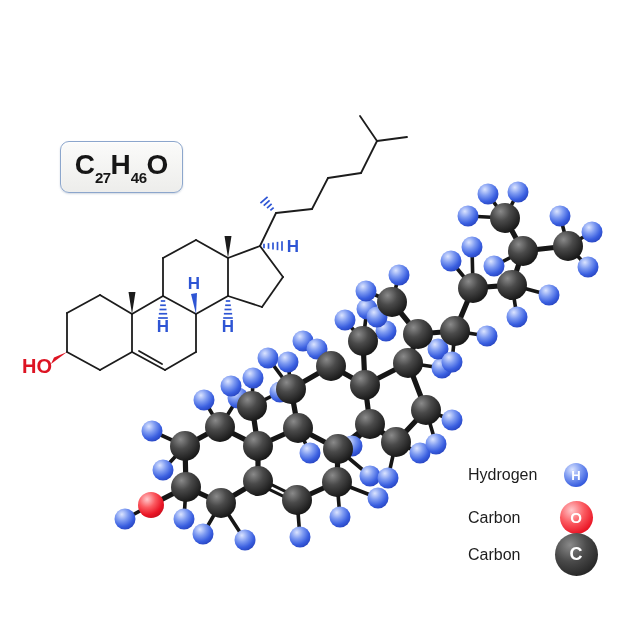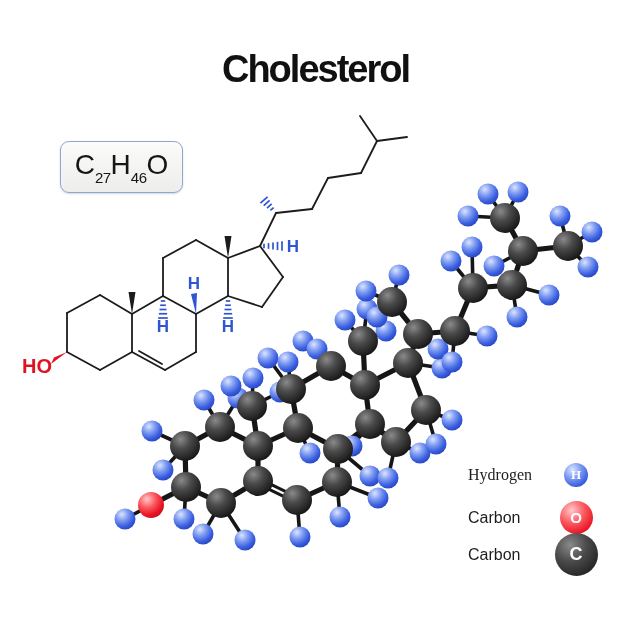--- a/index.html
+++ b/index.html
@@ -5,39 +5,38 @@
   html,body{margin:0;padding:0;background:#ffffff;}
   #stage{position:relative;width:631px;height:630px;background:#ffffff;overflow:hidden;
          font-family:"Liberation Sans",sans-serif;}
   .page-title{position:absolute;top:48px;left:0;width:631px;text-align:center;
               font-size:38px;font-weight:bold;color:#111;letter-spacing:-2px;}
   .formula-box{position:absolute;left:60px;top:141px;width:121px;height:50px;
                border:1.5px solid #8ca6cc;border-radius:9px;
                background:linear-gradient(180deg,#fbfbfa 0%,#ededeb 100%);
                box-shadow:inset 0 1px 2px #ffffff,0 1px 2px rgba(120,140,170,.35);
                display:flex;align-items:center;justify-content:center;}
-  .formula-text{font-size:28px;font-weight:normal;color:#161616;letter-spacing:0px;}
+  .formula-text{font-size:28px;font-weight:bold;color:#161616;letter-spacing:0px;}
   .formula-text .sub{font-size:15px;vertical-align:-9px;letter-spacing:-.5px;}
   svg.canvas{position:absolute;left:0;top:0;}
   .legend{position:absolute;left:468px;top:452px;width:150px;}
   .legend-row{position:absolute;left:0;display:flex;align-items:center;}
   .legend-label{width:84px;font-size:16px;color:#1d1d1d;}
   .ball{border-radius:50%;display:flex;align-items:center;justify-content:center;
         color:#fff;font-weight:bold;}
   .ball-h{background:radial-gradient(circle at 35% 28%,#dbe4ff 0%,#7d9af1 38%,#3a5fe0 72%,#2440bb 100%);}
   .ball-o{background:radial-gradient(circle at 35% 28%,#ffc9cc 0%,#fb5a60 40%,#ea1626 75%,#c40d1c 100%);}
   .ball-c{background:radial-gradient(circle at 35% 28%,#8a8a8a 0%,#4a4a4a 40%,#262626 78%,#101010 100%);}
   .ball-slot{width:48px;display:flex;justify-content:center;}
 </style>
 </head>
 <body>
 
 <div id="stage">
 
-  <div class="page-title">Cholesterol</div>
 
   <div class="formula-box">
     <span class="formula-text" id="formula-text"><span>C</span><span class="sub">27</span><span>H</span><span class="sub">46</span><span>O</span></span>
   </div>
 
   <svg class="canvas" id="mol-canvas" width="631" height="630" viewBox="0 0 631 630">
     <defs>
       <radialGradient id="gradC" cx="35%" cy="28%" r="80%">
         <stop offset="0%" stop-color="#8a8a8a"></stop>
         <stop offset="40%" stop-color="#4a4a4a"></stop>
@@ -265,21 +264,21 @@
         <circle cx="455" cy="331" r="15" fill="url(#gradC)"></circle>
         <circle cx="473" cy="288" r="15" fill="url(#gradC)"></circle>
         <circle cx="512" cy="285" r="15" fill="url(#gradC)"></circle>
         <circle cx="523" cy="251" r="15" fill="url(#gradC)"></circle>
         <circle cx="505" cy="218" r="15" fill="url(#gradC)"></circle>
         <circle cx="568" cy="246" r="15" fill="url(#gradC)"></circle>
       </g>
   </svg>
 
   <div class="legend">
-    <div class="legend-row" style="top:11px;font-family:Liberation Serif, serif;">
+    <div class="legend-row" style="top:11px;">
       <span class="legend-label">Hydrogen</span>
       <span class="ball-slot">
           <span class="ball ball-h" style="width:24px;height:24px;font-size:13px;">H</span>
         </span>
     </div>
     <div class="legend-row" style="top:49px;">
       <span class="legend-label">Carbon</span>
       <span class="ball-slot">
           <span class="ball ball-o" style="width:33px;height:33px;font-size:15px;">O</span>
         </span>

